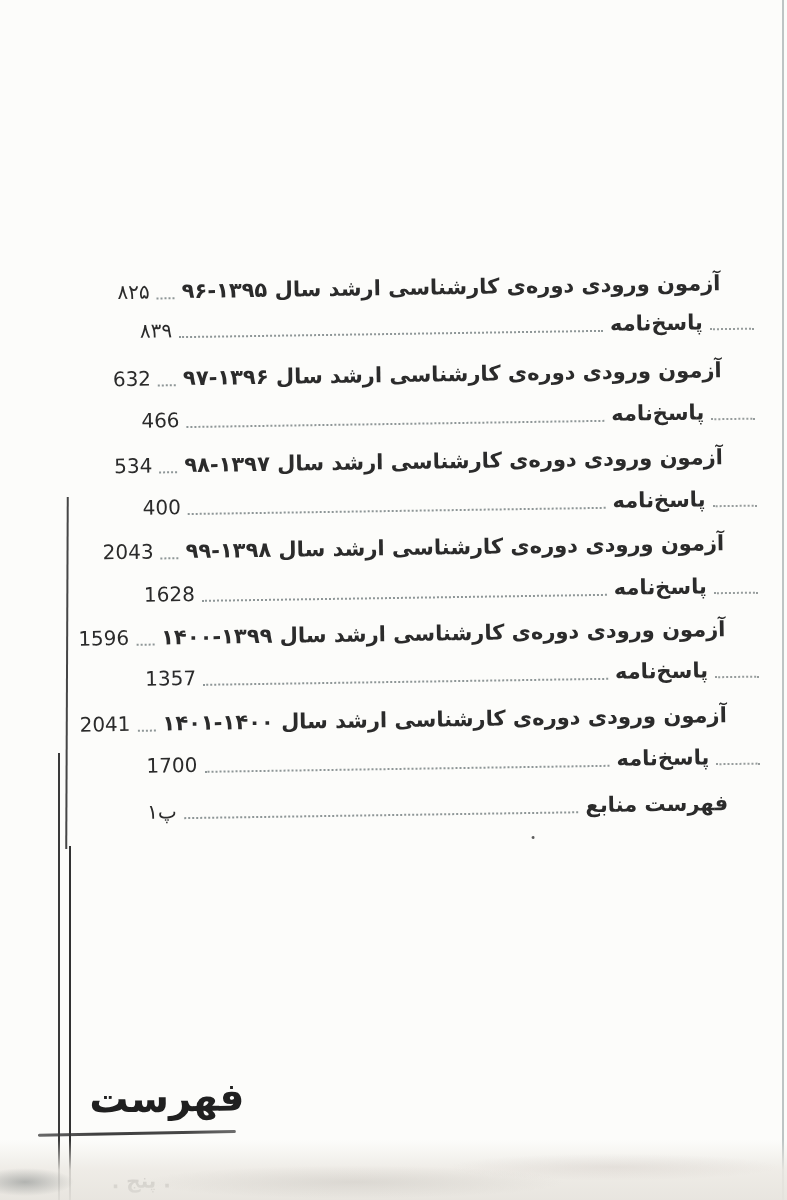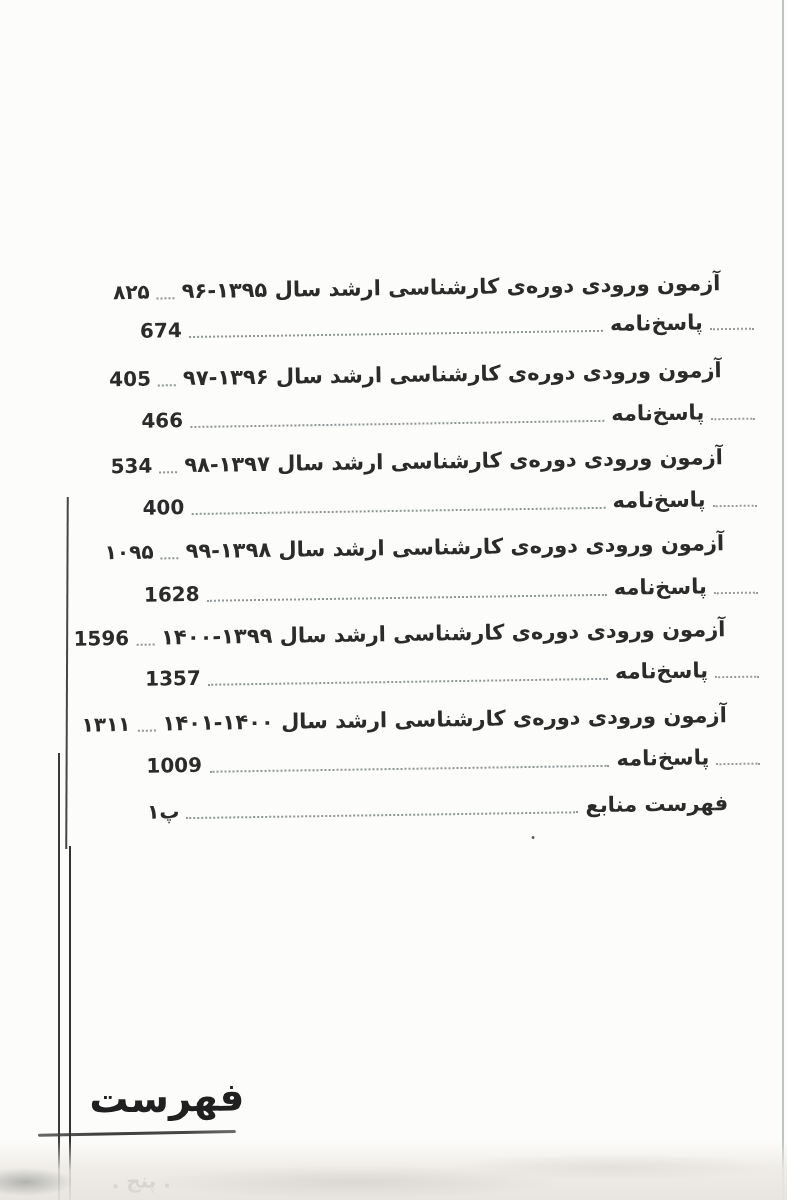--- a/index.html
+++ b/index.html
@@ -28,21 +28,21 @@
     border-bottom:2.4px dotted #8e9697;
     transform:translateY(7px);
     margin:0 7px;
   }
   .leader2{
     flex:0 0 44px;height:0;
     border-bottom:2.4px dotted #969c9c;
     transform:translateY(7px);
     margin:0 7px 0 7px;
   }
-  .pg{font-size:20px;font-weight:700;color:#2b2b2b;white-space:nowrap;}
+  .pg{font-size:20px;font-weight:400;color:#2b2b2b;white-space:nowrap;}
 
   
   .heading{
     position:absolute;left:97px;top:1072px;width:140px;
     font-size:39px;font-weight:700;color:#202020;direction:rtl;text-align:center;
   }
   .heading-rule{
     position:absolute;left:30px;top:1128px;width:198px;height:3px;
     background:linear-gradient(90deg,#6a6a6a,#3f3f3f 30%,#474747 75%,#6d6d6d);
     transform:rotate(-0.3deg);border-radius:2px;
@@ -83,27 +83,27 @@
 
     <div class="toc-row" style="top:271px">
       <span class="t">آزمون ورودی دوره‌ی کارشناسی ارشد سال ۱۳۹۵-۹۶</span>
       <span class="leader"></span>
       <span class="pg">۸۲۵</span>
     </div>
     <div class="toc-row sub" style="top:310px">
       <span class="leader2"></span>
       <span class="t">پاسخ‌نامه</span>
       <span class="leader"></span>
-      <span class="pg">674</span>
+      <span class="pg">۸۳۹</span>
     </div>
 
     <div class="toc-row" style="top:358px">
       <span class="t">آزمون ورودی دوره‌ی کارشناسی ارشد سال ۱۳۹۶-۹۷</span>
       <span class="leader"></span>
-      <span class="pg">405</span>
+      <span class="pg">632</span>
     </div>
     <div class="toc-row sub" style="top:400px">
       <span class="leader2"></span>
       <span class="t">پاسخ‌نامه</span>
       <span class="leader"></span>
       <span class="pg">466</span>
     </div>
 
     <div class="toc-row" style="top:445px">
       <span class="t">آزمون ورودی دوره‌ی کارشناسی ارشد سال ۱۳۹۷-۹۸</span>
@@ -113,21 +113,21 @@
     <div class="toc-row sub" style="top:487px">
       <span class="leader2"></span>
       <span class="t">پاسخ‌نامه</span>
       <span class="leader"></span>
       <span class="pg">400</span>
     </div>
 
     <div class="toc-row" style="top:531px">
       <span class="t">آزمون ورودی دوره‌ی کارشناسی ارشد سال ۱۳۹۸-۹۹</span>
       <span class="leader"></span>
-      <span class="pg">۱۰۹۵</span>
+      <span class="pg">2043</span>
     </div>
     <div class="toc-row sub" style="top:574px">
       <span class="leader2"></span>
       <span class="t">پاسخ‌نامه</span>
       <span class="leader"></span>
       <span class="pg">1628</span>
     </div>
 
     <div class="toc-row" style="top:617px">
       <span class="t">آزمون ورودی دوره‌ی کارشناسی ارشد سال ۱۳۹۹-۱۴۰۰</span>
@@ -137,27 +137,27 @@
     <div class="toc-row sub" style="top:658px">
       <span class="leader2"></span>
       <span class="t">پاسخ‌نامه</span>
       <span class="leader"></span>
       <span class="pg">1357</span>
     </div>
 
     <div class="toc-row" style="top:703px">
       <span class="t">آزمون ورودی دوره‌ی کارشناسی ارشد سال ۱۴۰۰-۱۴۰۱</span>
       <span class="leader"></span>
-      <span class="pg">۱۳۱۱</span>
+      <span class="pg">2041</span>
     </div>
     <div class="toc-row sub" style="top:745px">
       <span class="leader2"></span>
       <span class="t">پاسخ‌نامه</span>
       <span class="leader"></span>
-      <span class="pg">1009</span>
+      <span class="pg">1700</span>
     </div>
 
     <div class="toc-row" style="top:791px">
       <span class="t">فهرست منابع</span>
       <span class="leader"></span>
       <span class="pg">پ۱</span>
     </div>
 
     <div class="stray-dot"></div>
 

